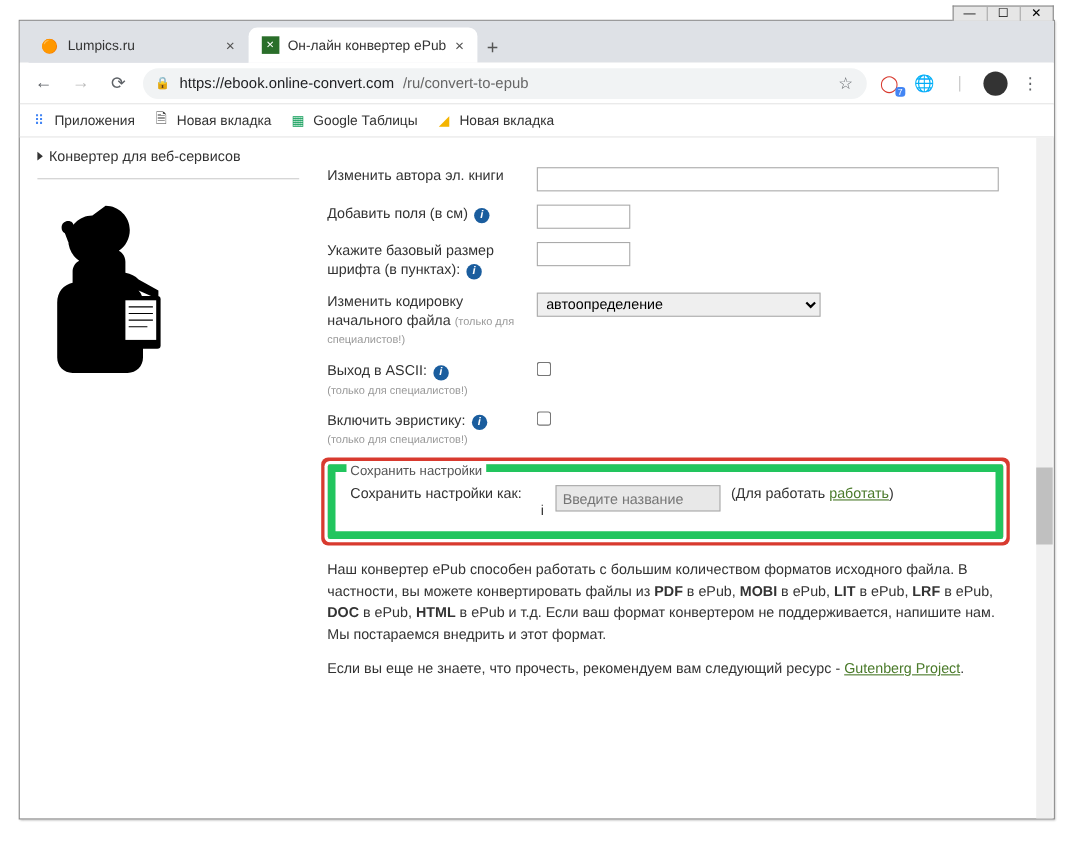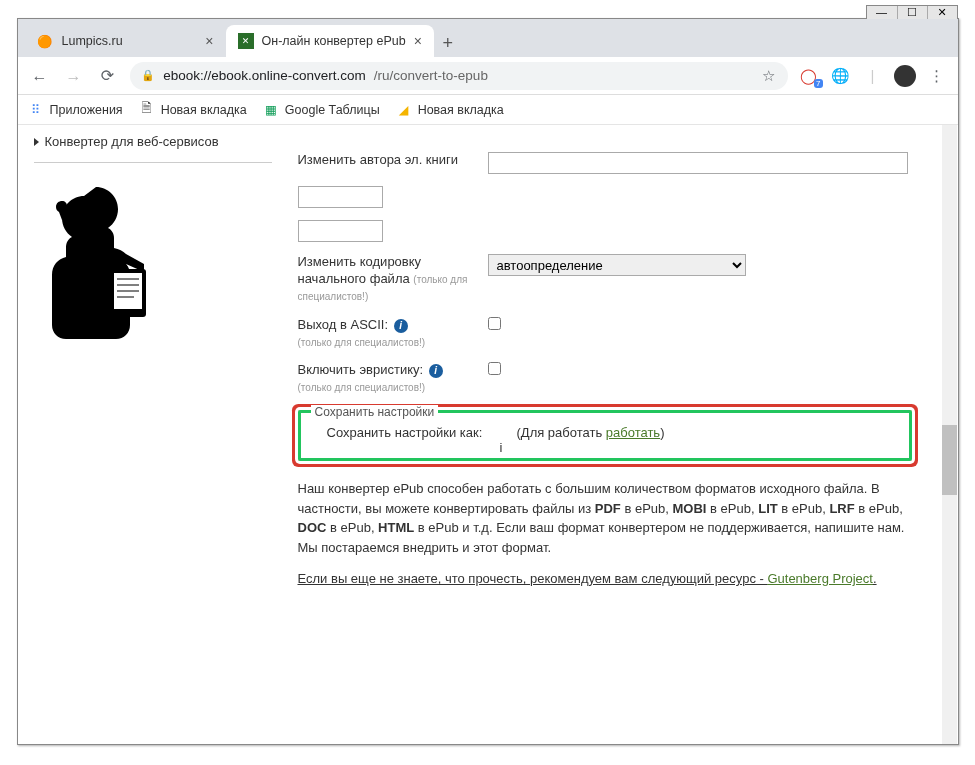--- a/index.html
+++ b/index.html
@@ -54,21 +54,21 @@
 .form-label { width: 190px; padding-right: 8px; line-height: 1.3; position: relative; }
 .form-label .info-ico { display: inline-block; width: 14px; height: 14px; border-radius: 50%; background: #1a5d9e; color: #fff; font-size: 10px; text-align: center; line-height: 14px; font-weight: bold; font-style: italic; margin-left: 2px; }
 .form-note { font-size: 10px; color: #999; }
 .form-control input[type="text"].wide { width: 420px; height: 22px; border: 1px solid #aaa; padding: 0 4px; }
 .form-control input[type="text"].narrow { width: 85px; height: 22px; border: 1px solid #aaa; padding: 0 4px; }
 .form-control select { height: 22px; border: 1px solid #aaa; padding: 0 4px; background: #efefef; font-size: 13px; }
 .form-control select.w1 { width: 105px; }
 .form-control select.w2 { width: 258px; }
 .form-control input[type="checkbox"] { width: 13px; height: 13px; }
 
-.save-fieldset { border: 3px solid #22c55e; padding: 12px 26px 18px; margin-top: 14px; position: relative; box-shadow: 0 0 0 3px #fff, 0 0 0 6px #d83a2f; border-radius: 2px; }
+.save-fieldset { border: 7px solid #22c55e; padding: 12px 14px 18px; margin-top: 14px; position: relative; box-shadow: 0 0 0 3px #fff, 0 0 0 6px #d83a2f; border-radius: 2px; }
 .save-fieldset .legend { position: absolute; top: -8px; left: 10px; background: #fff; padding: 0 4px; font-size: 12px; color: #555; }
 .save-row { display: flex; align-items: flex-start; gap: 6px; }
 .save-row .lbl { width: 180px; position: relative; }
 .save-row input { width: 150px; height: 24px; border: 1px solid #aaa; background: #e8e8e8; padding: 0 6px; color: #777; font-size: 13px; }
 .save-hint { font-size: 13px; color: #333; margin-left: 4px; }
 .save-hint a { color: #4a7a2a; text-decoration: underline; }
 
 .convert-btn { margin-top: 18px; padding: 8px 14px; background: #e8e8e8; border: 1px solid #aaa; font-size: 13.5px; color: #333; cursor: pointer; }
 
 .desc { margin-top: 18px; font-size: 13px; line-height: 1.5; color: #333; }
@@ -97,21 +97,21 @@
     </div>
     <div class="newtab">+</div>
   </div>
 
   <div class="toolbar">
     <span class="nav-ico">←</span>
     <span class="nav-ico" style="color:#bdbdbd;">→</span>
     <span class="nav-ico">⟳</span>
     <div class="omnibox">
       <span class="lock">🔒</span>
-      <span>ebook://ebook.online-convert.com</span>
+      <span>https://ebook.online-convert.com</span>
         <span style="color:#666;">/ru/convert-to-epub</span>
       <span class="star">☆</span>
     </div>
     <span class="right-ico opera-badge" style="color:#d83a2f;">◯</span>
     <span class="right-ico">🌐</span>
     <span class="right-ico" style="color:#ccc;">|</span>
     <span class="avatar"></span>
     <span class="right-ico">⋮</span>
   </div>
 
@@ -150,49 +150,52 @@
         <path fill="#000" d="M28 20 c-3 0-6 2-6 6 0 2 1 4 3 5 l3 8 4-2-2-7c2-1 3-3 3-5 0-3-2-5-5-5z"></path>
       </svg>
     </div>
 
     <div class="main">
       <div class="form-row">
         <div class="form-label"><span>Изменить автора эл. книги</span></div>
         <div class="form-control"><input type="text" class="wide" style=""></div>
       </div>
       <div class="form-row">
+        <div class="form-label"><span>Добавить поля (в см)</span> <span class="info-ico">i</span></div>
         <div class="form-control"><input type="text" class="narrow" style=""></div>
       </div>
       <div class="form-row">
+        <div class="form-label"><span>Укажите базовый размер шрифта (в пунктах):</span> <span class="info-ico">i</span></div>
         <div class="form-control"><input type="text" class="narrow" style=""></div>
       </div>
       <div class="form-row">
         <div class="form-label"><span>Изменить кодировку начального файла</span> <span class="form-note">(только для специалистов!)</span></div>
         <div class="form-control"><select class="w2"><option>автоопределение</option></select></div>
       </div>
       <div class="form-row">
         <div class="form-label"><span>Выход в ASCII:</span> <span class="info-ico">i</span><br><span class="form-note">(только для специалистов!)</span></div>
         <div class="form-control"><input type="checkbox" style=""></div>
       </div>
       <div class="form-row">
         <div class="form-label"><span>Включить эвристику:</span> <span class="info-ico">i</span><br><span class="form-note">(только для специалистов!)</span></div>
         <div class="form-control"><input type="checkbox" style=""></div>
       </div>
 
       <div class="save-fieldset">
         <span class="legend">Сохранить настройки</span>
         <div class="save-row">
           <div class="lbl"><span>Сохранить настройки как:</span><br><span class="info-ico" style="position:absolute;right:4px;">i</span></div>
+          <input type="text" disabled="" placeholder="Введите название" style="">
           <span class="save-hint"><span>(Для работать </span><a href="#">работать</a><span>)</span></span>
         </div>
       </div>
 
 
       <div class="desc">
         <p><span>Наш конвертер ePub способен работать с большим количеством форматов исходного файла. В частности, вы можете конвертировать файлы из </span><b>PDF</b><span> в ePub, </span><b>MOBI</b><span> в ePub, </span><b>LIT</b><span> в ePub, </span><b>LRF</b><span> в ePub, </span><b>DOC</b><span> в ePub, </span><b>HTML</b><span> в ePub и т.д. Если ваш формат конвертером не поддерживается, напишите нам. Мы постараемся внедрить и этот формат.</span></p>
-        <p style="margin-top:12px;text-decoration:underline;"><span>Если вы еще не знаете, что прочесть, рекомендуем вам следующий ресурс - </span><a href="#">Gutenberg Project</a><span>.</span></p>
+        <p style="margin-top:12px;"><span>Если вы еще не знаете, что прочесть, рекомендуем вам следующий ресурс - </span><a href="#">Gutenberg Project</a><span>.</span></p>
       </div>
     </div>
 
     <div class="content-scroll"></div>
     <div class="content-thumb"></div>
   </div>
 </div>
 
 </body></html>

